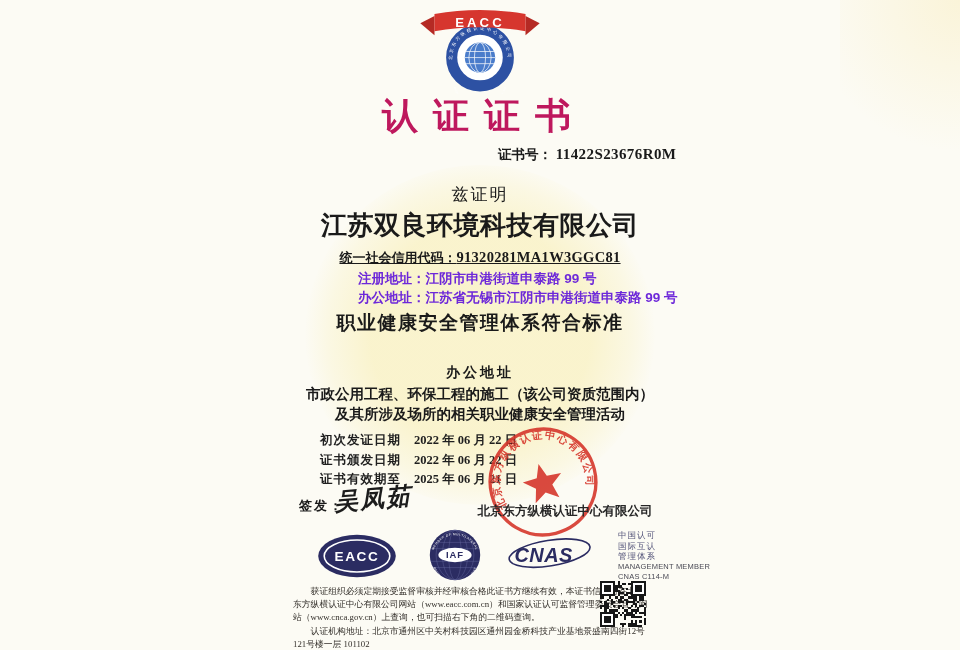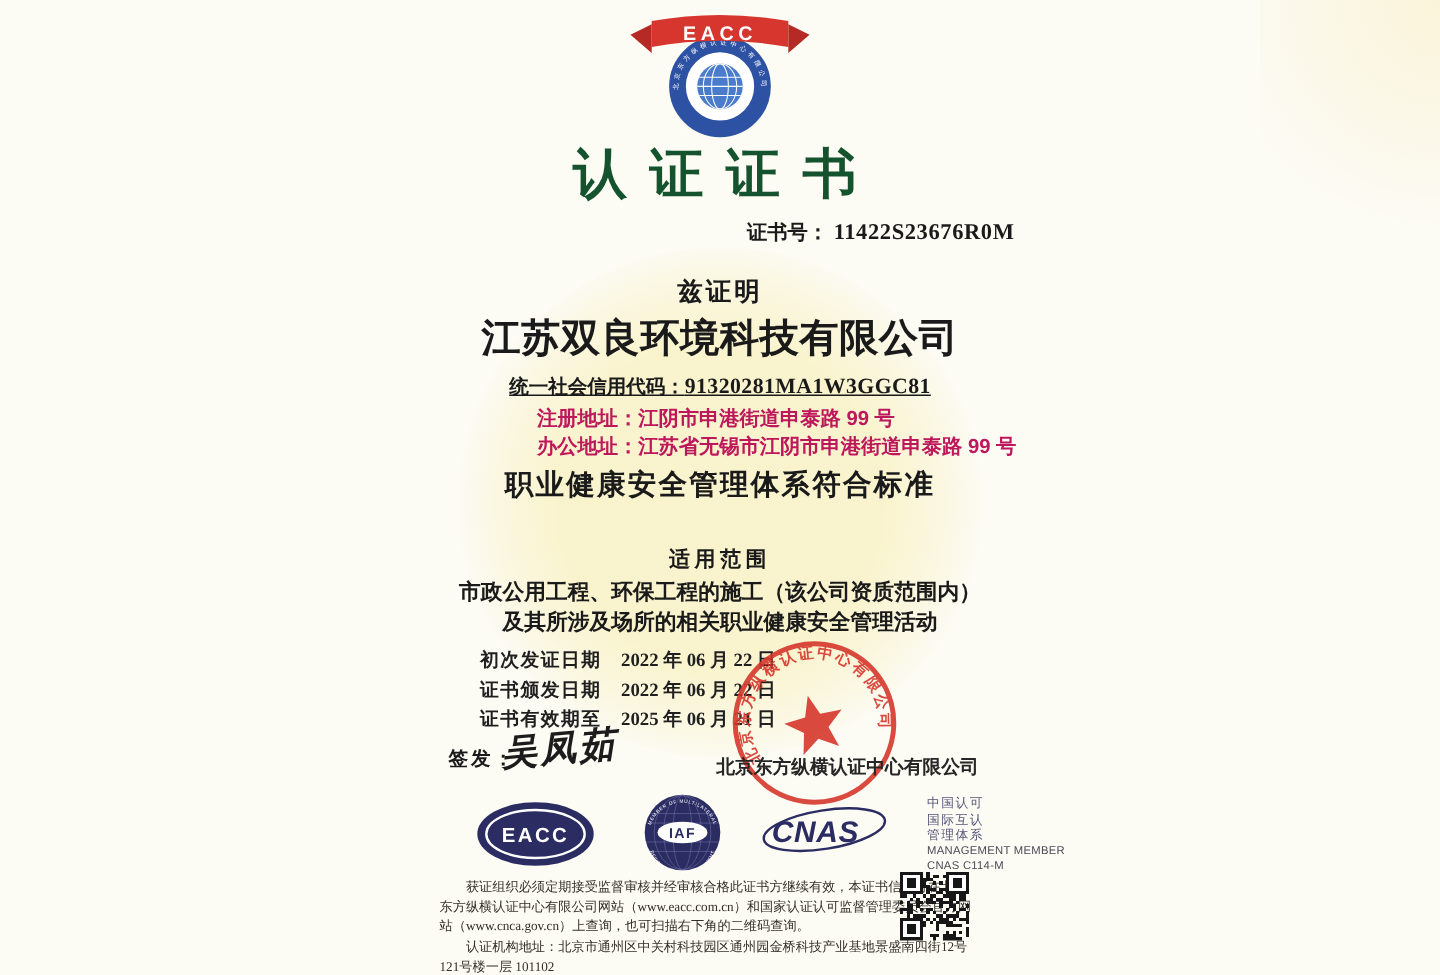--- a/index.html
+++ b/index.html
@@ -8,33 +8,33 @@
   .stage::before{content:"";position:absolute;right:0;top:0;width:120px;height:180px;
     background:radial-gradient(circle at 100% 0,rgba(250,243,214,.9),rgba(250,243,214,0) 70%);}
   .abs{position:absolute;}
   .cx{transform:translateX(-50%);white-space:nowrap;}
 
   
   .watermark{left:305px;top:165px;width:350px;height:340px;border-radius:50%;
     background:radial-gradient(circle,rgba(246,232,148,.40) 0 45%,rgba(246,232,148,.18) 62%,rgba(246,232,148,0) 72%);}
 
   .header-logo{left:480px;top:8px;}
-  .page-title{left:478px;top:92px;font-weight:bold;font-size:36px;color:#14532d;letter-spacing:3px;}
+  .page-title{left:478px;top:92px;font-weight:bold;font-size:36px;color:#be185d;letter-spacing:3px;}
   .cert-no{left:498px;top:146px;font-size:15px;white-space:nowrap;}
   .cert-no .lbl{font-weight:bold;font-family:"Liberation Sans",sans-serif;font-size:13.5px;}
   .cert-no .val{font-weight:600;letter-spacing:.4px;margin-top:26px;}
 
-  .certify{left:480px;top:183px;font-family:"Liberation Sans",sans-serif;font-weight:700;font-size:17px;letter-spacing:2px;}
+  .certify{left:480px;top:183px;font-family:"Liberation Sans",sans-serif;font-weight:400;font-size:17px;letter-spacing:2px;}
   .company{left:480px;top:208px;font-family:"Liberation Sans",sans-serif;font-weight:700;font-size:26px;letter-spacing:.5px;}
   .credit{left:480px;top:249px;font-size:14px;white-space:nowrap;text-decoration:underline;}
   .credit .lbl{font-family:"Liberation Sans",sans-serif;font-weight:700;font-size:13px;}
   .credit .val{font-weight:600;font-size:14.5px;letter-spacing:.3px;}
 
   .addresses{left:358px;top:269px;font-family:"Liberation Sans",sans-serif;font-weight:700;
-    font-size:13.5px;line-height:19px;color:#be185d;white-space:nowrap;}
+    font-size:13.5px;line-height:19px;color:#6d28d9;white-space:nowrap;}
 
   .system-line{left:480px;top:310px;font-family:"Liberation Sans",sans-serif;font-weight:700;font-size:19px;letter-spacing:1.5px;}
   .standard{left:480px;top:337px;font-weight:600;font-size:20px;letter-spacing:.3px;}
   .scope-title{left:480px;top:364px;font-family:"Liberation Sans",sans-serif;font-weight:700;font-size:14px;letter-spacing:3px;}
   .scope-line1{left:480px;top:385px;font-family:"Liberation Sans",sans-serif;font-weight:700;font-size:14.5px;}
   .scope-line2{left:480px;top:405px;font-family:"Liberation Sans",sans-serif;font-weight:700;font-size:14.5px;}
 
   .dates{left:320px;top:431px;font-weight:700;font-size:12.5px;color:#1f1f1f;}
   .dates .row{display:flex;gap:13px;line-height:19.5px;white-space:nowrap;}
   .dates .dl{letter-spacing:1px;}
@@ -107,21 +107,21 @@
   <div class="abs credit cx">
     <span class="lbl">统一社会信用代码：</span><span class="val">91320281MA1W3GGC81</span>
   </div>
 
   <div class="abs addresses">
     <div><span>注册地址：</span><span>江阴市申港街道申泰路 99 号</span></div>
     <div><span>办公地址：</span><span>江苏省无锡市江阴市申港街道申泰路 99 号</span></div>
   </div>
 
   <div class="abs system-line cx">职业健康安全管理体系符合标准</div>
-  <div class="abs scope-title cx">适用范围</div>
+  <div class="abs scope-title cx">办公地址</div>
   <div class="abs scope-line1 cx">市政公用工程、环保工程的施工（该公司资质范围内）</div>
   <div class="abs scope-line2 cx">及其所涉及场所的相关职业健康安全管理活动</div>
 
   <div class="abs dates">
     <div class="row">
       <span class="dl">初次发证日期</span>
       <span>2022 年 06 月 22 日</span>
     </div>
     <div class="row">
       <span class="dl">证书颁发日期</span>

